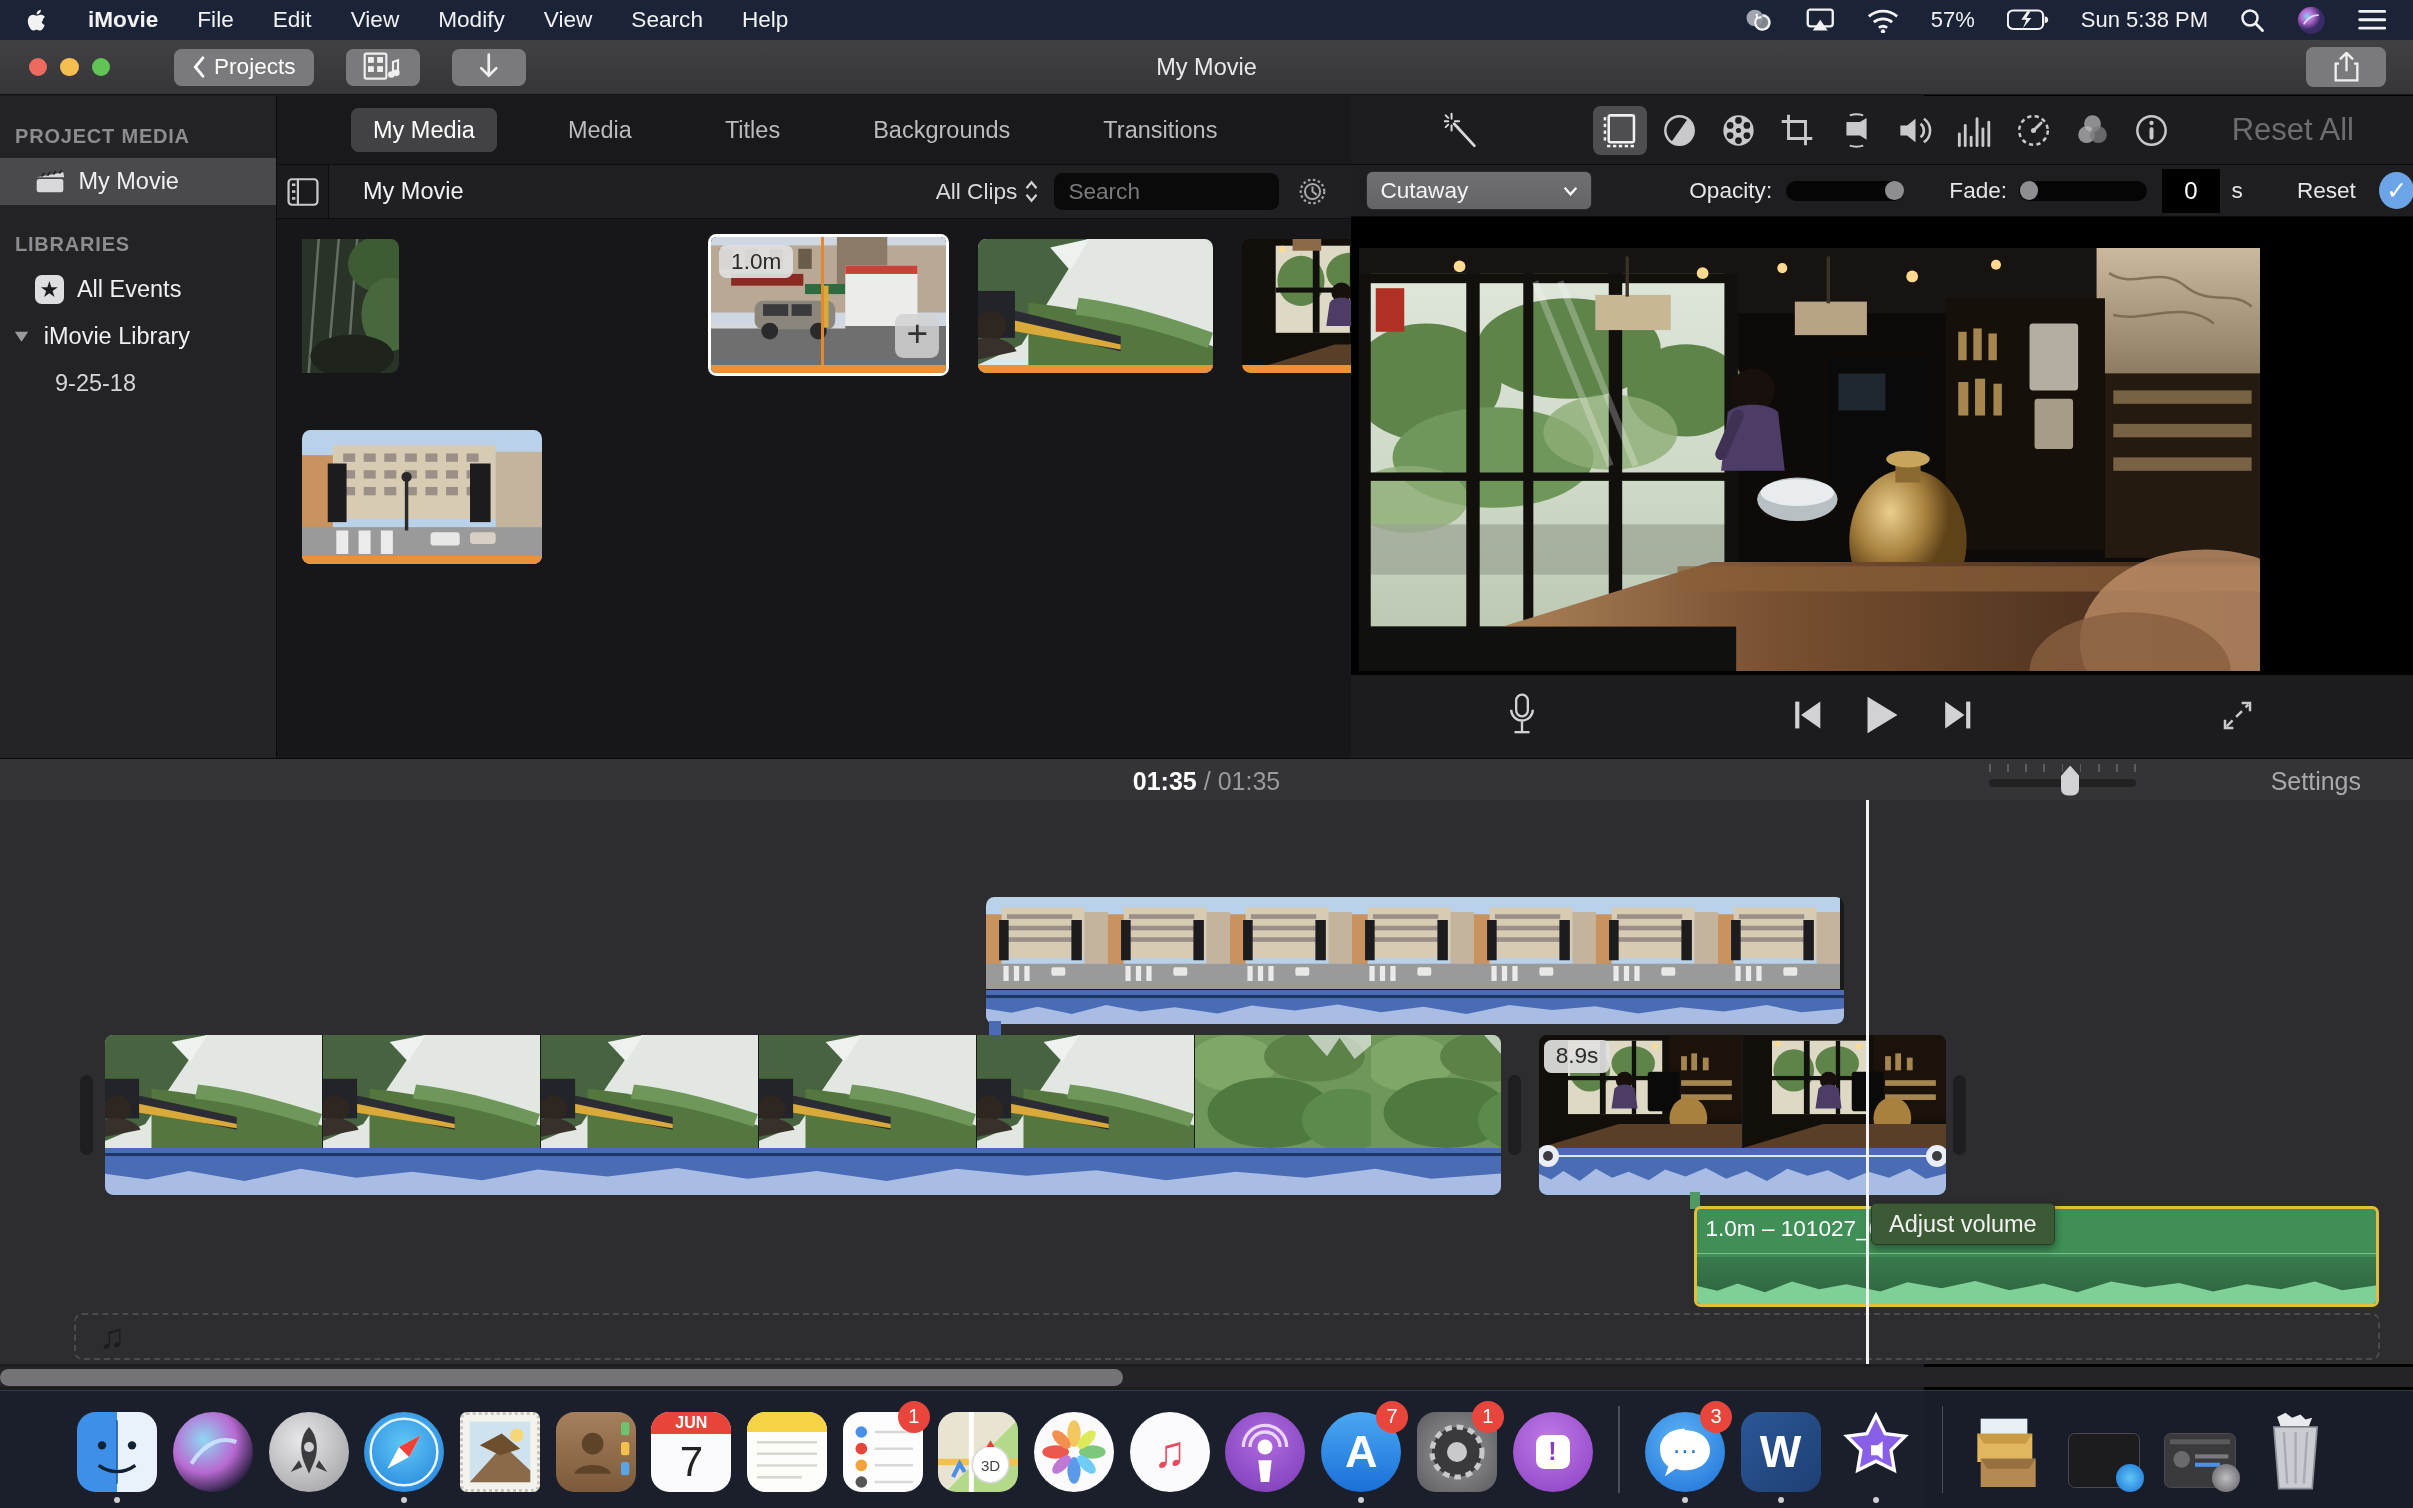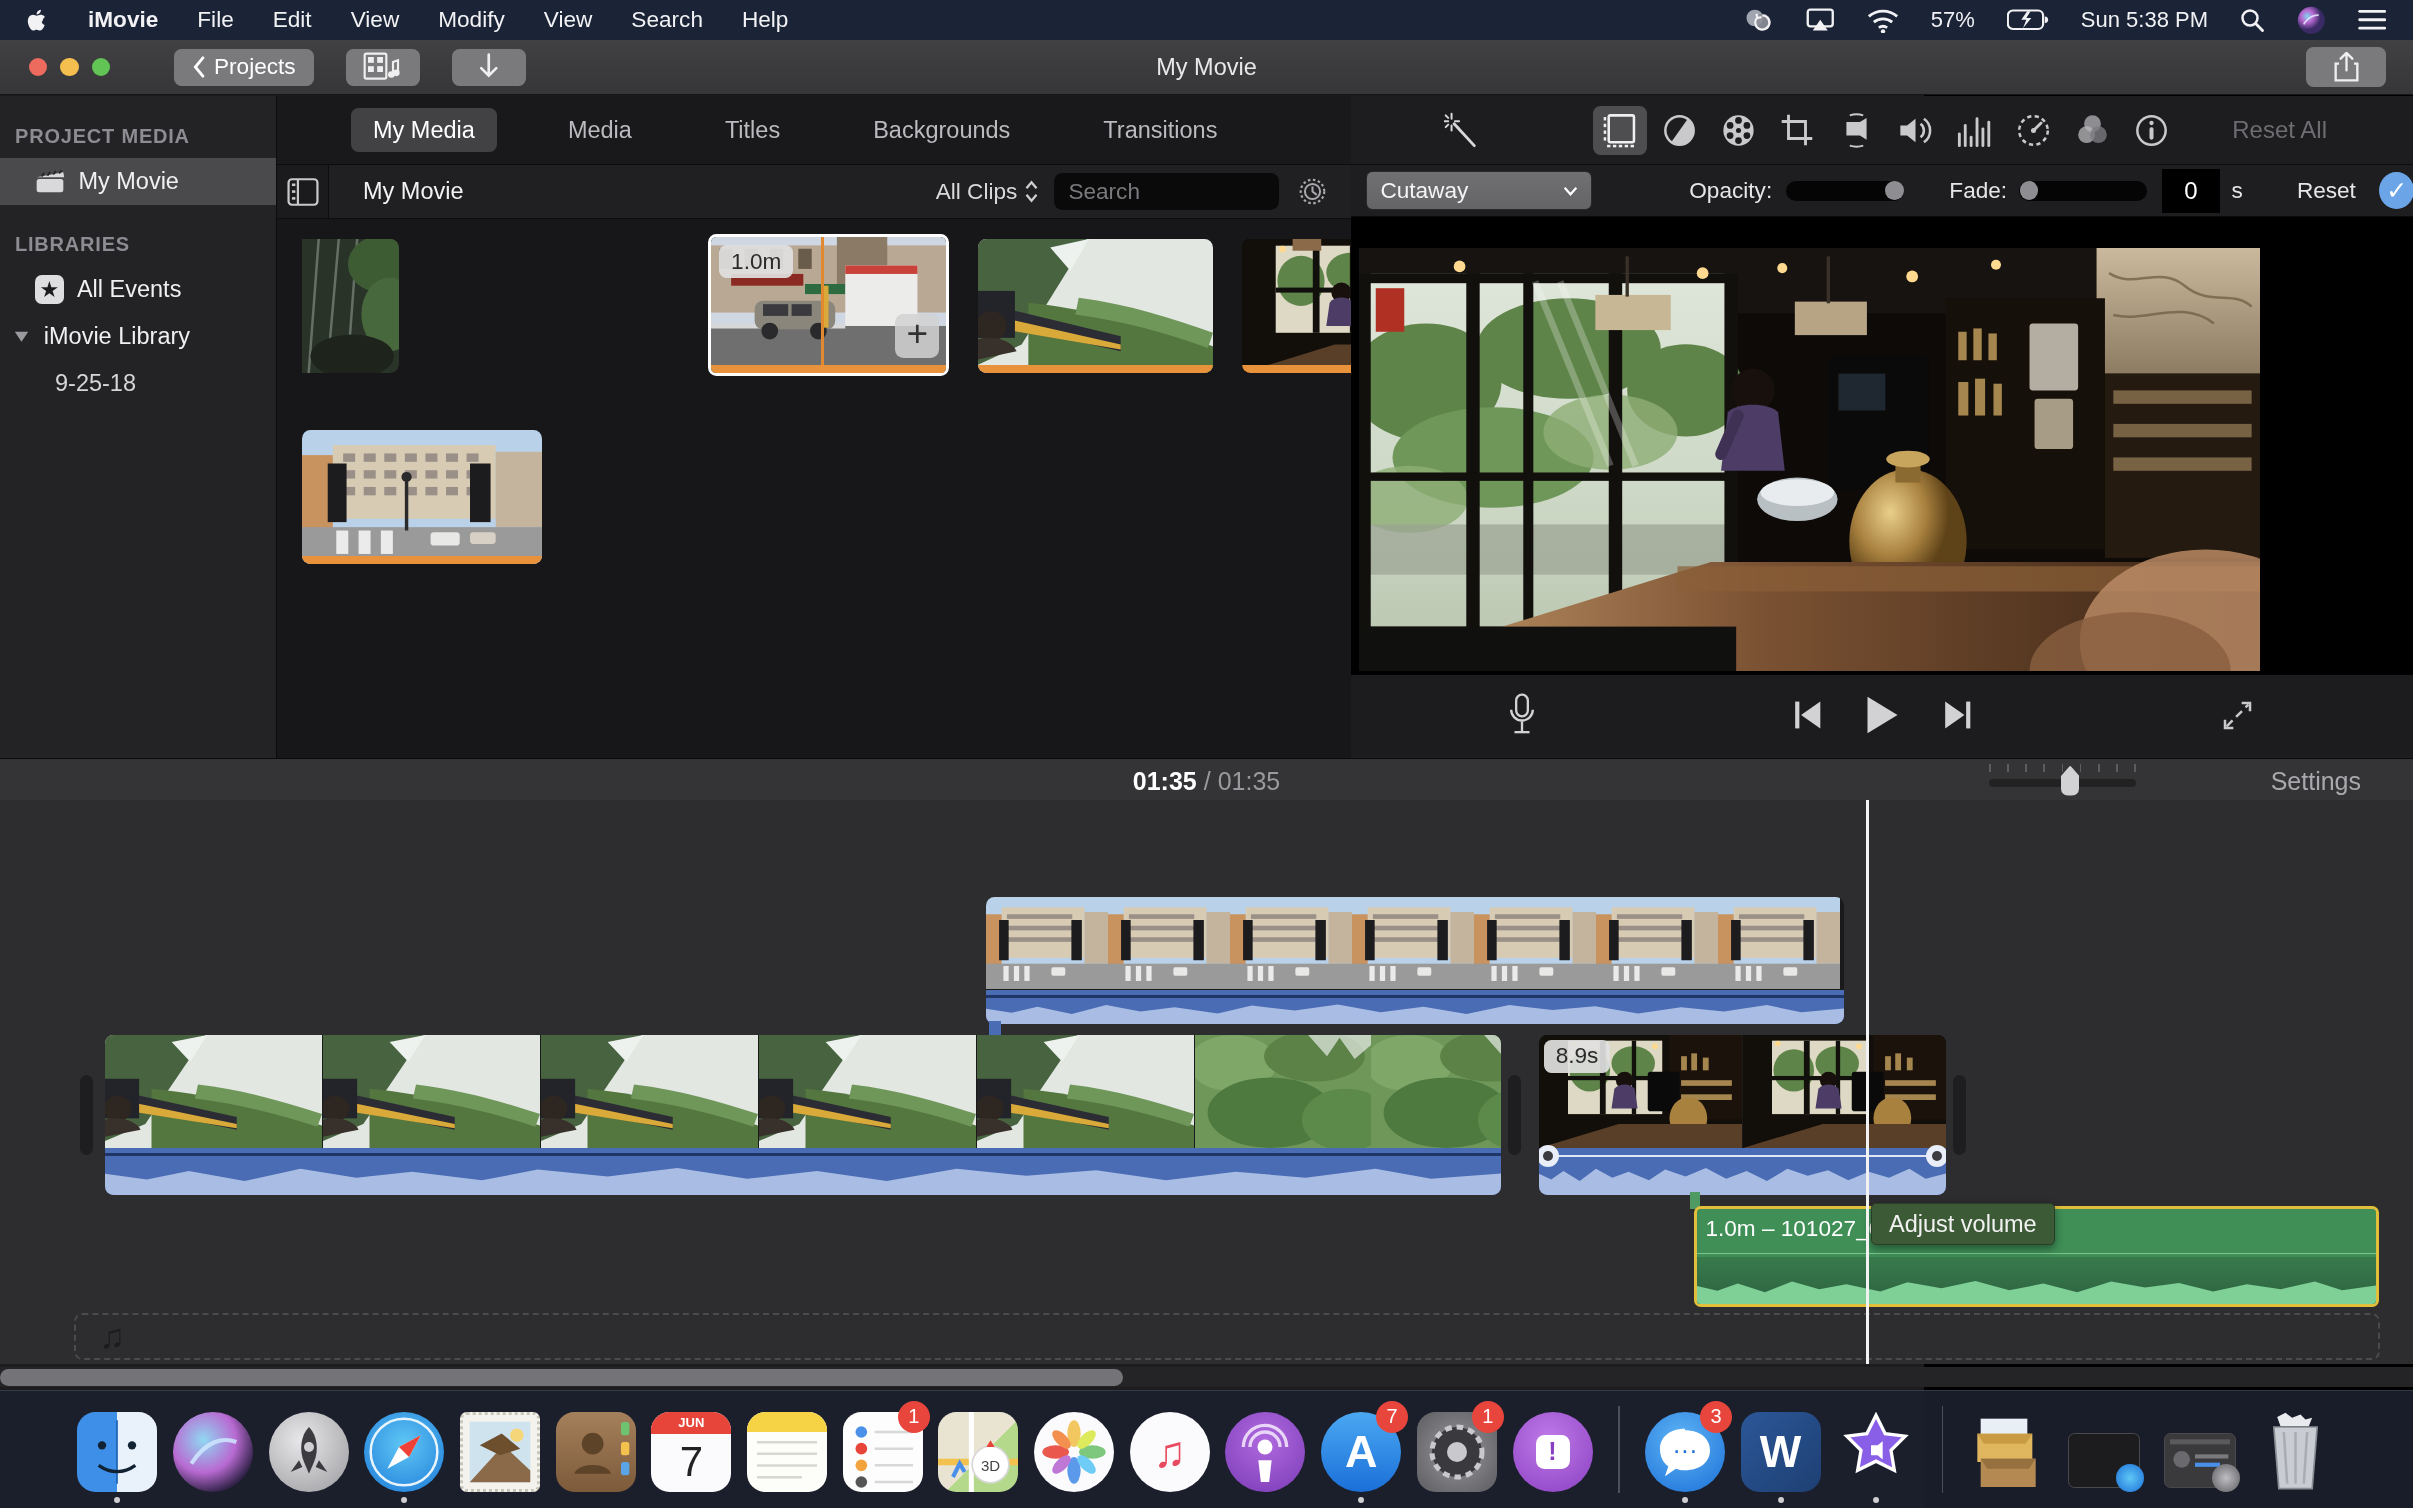--- a/index.html
+++ b/index.html
@@ -49,21 +49,21 @@
   #clip2{border:3.4px solid #fff}
   #clip2 .skimline{position:absolute;top:0;bottom:0;left:47%;width:2.5px;background:#d8únk}
   .skimline{position:absolute;top:0;bottom:0;left:47%;width:2.5px;background:#e2892f}
   .plusbtn{position:absolute;right:6.7px;bottom:15px;width:44px;height:44px;border-radius:8.4px;background:rgba(210,210,210,.85);color:#333;font-size:37px;line-height:40px;text-align:center}
 
   
   #inspector{left:1351px;top:96px;width:1063px;height:662px;background:#1d1d1f}
   #adjbar{height:69px;border-bottom:1.7px solid #0c0c0c;display:flex;align-items:center;position:relative}
   .adj-ic{width:54px;height:49px;display:flex;align-items:center;justify-content:center;border-radius:7.5px;margin:0 2.5px}
   .adj-ic.sel{background:#4e4e51}
-  #resetall{position:absolute;right:87px;color:#6d6d71;font-size:24px}
+  #resetall{position:absolute;right:60px;color:#6d6d71;font-size:31px}
   #ctlrow{height:52px;border-bottom:1.7px solid #0b0b0b;background:#1e1e20;display:flex;align-items:center;position:relative;font-size:22.6px}
   #cutaway-select{margin-left:15px;width:240px;height:39px;background:linear-gradient(#707073,#646467);border:0.8px solid #2a2a2a;border-radius:6.7px;display:flex;align-items:center;justify-content:space-between;padding:0 13.4px;color:#f4f4f6}
   .ctl-label{color:#e6e6e8}
   .slider{height:20px;border-radius:10px;background:#050505;position:relative}
   .slider .thumb{position:absolute;top:0.8px;width:18.4px;height:18.4px;border-radius:50%;background:#8e8e92}
   #fadebox{width:62px;height:44px;background:#000;color:#fff;display:flex;align-items:center;justify-content:center;font-size:24px}
   #applycheck{width:37px;height:37px;border-radius:50%;background:#6ba5e7;color:#fff;display:flex;align-items:center;justify-content:center;font-size:25px}
   #viewer{position:relative;height:458px;background:#000}
   #viewer svg{position:absolute;left:8.4px;top:31px}
   #playbar{height:80px;background:#1c1c1e;position:relative;display:flex;align-items:center}
@@ -1178,21 +1178,21 @@
             <rect x="78" y="12" width="10" height="16" rx="3" fill="#6fc26f"></rect>
             <rect x="78" y="36" width="10" height="16" rx="3" fill="#f2c14e"></rect>
             <rect x="78" y="60" width="10" height="16" rx="3" fill="#5aa5e8"></rect>
             <circle cx="44" cy="38" r="13" fill="#5d4327"></circle>
             <path d="M22 74c4-14 40-14 44 0z" fill="#5d4327"></path>
           </svg>
         </div>
     </div>
     <div class="dock-item">
       <div class="dock-sq" style="background:#fbfbfd">
-        <div style="height:22px;background:#e8453a;color:#fff;font-size:13px;text-align:center;line-height:22px;font-weight:bold">JUN</div>
+        <div style="height:22px;background:#e8453a;color:#fff;font-size:16px;text-align:center;line-height:22px;font-weight:bold">JUN</div>
         <div style="color:#222;font-size:42px;text-align:center;line-height:55px">7</div>
       </div>
     </div>
     <div class="dock-item">
       <div class="dock-sq" style="background:#fdfdf9">
           <div style="height:20px;background:#f5d345"></div>
           <svg width="80" height="52" viewBox="0 0 96 62">
             <g stroke="#d8d8d2" stroke-width="3">
               <line x1="12" y1="12" x2="84" y2="12"></line>
               <line x1="12" y1="26" x2="84" y2="26"></line>

